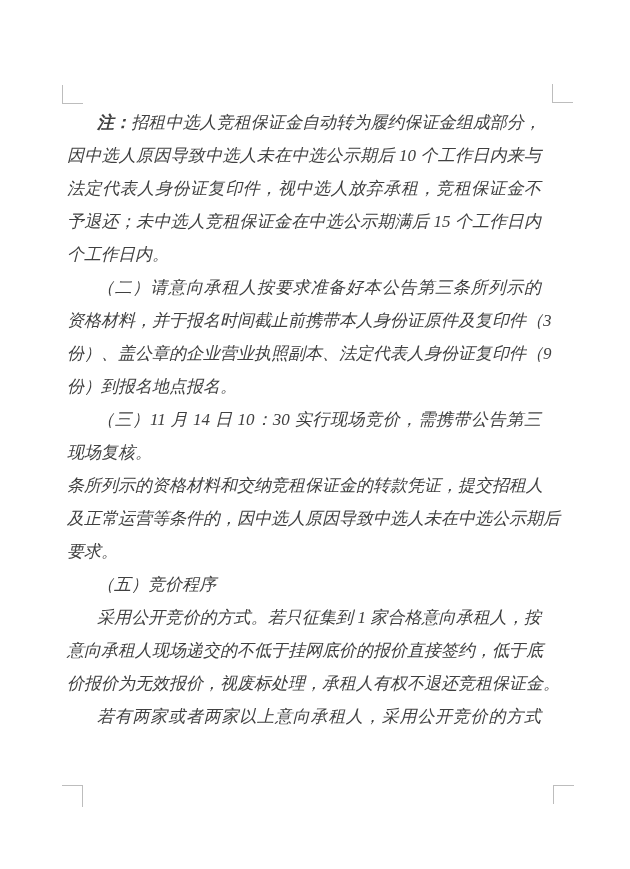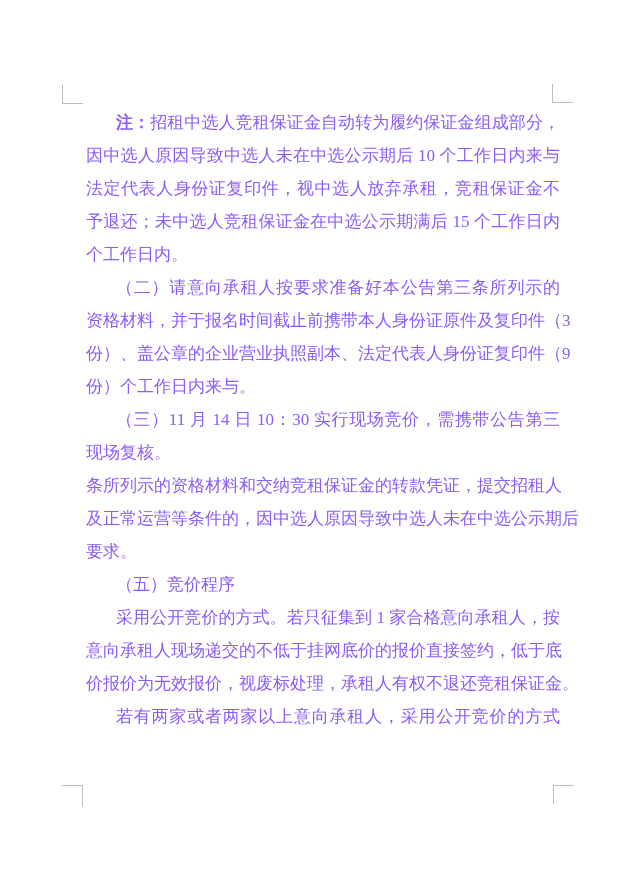--- a/index.html
+++ b/index.html
@@ -38,25 +38,26 @@
     height: 21px;
   }
   .crop.br {
     left: 553px; top: 785px;
     border-left: 1px solid #bdbdbd;
     border-top: 1px solid #bdbdbd;
   }
   
   .doc {
     position: absolute;
-    left: 86px;
+    left: 67px;
     top: 106px;
     width: 474px;
-    color: #8b5cf6;
+    color: #404040;
     font-size: 17px;
+    font-style: italic;
   }
   .para { margin: 0; padding: 0; }
   .line {
     height: 33px;
     line-height: 33px;
     white-space: nowrap;
     text-align: justify;
     text-align-last: justify;
     text-justify: inter-character;
     overflow: visible;
@@ -78,21 +79,21 @@
         <div class="line first"><b>注：</b>招租中选人竞租保证金自动转为履约保证金组成部分，</div>
         <div class="line">因中选人原因导致中选人未在中选公示期后 10 个工作日内来与</div>
         <div class="line">法定代表人身份证复印件，视中选人放弃承租，竞租保证金不</div>
         <div class="line">予退还；未中选人竞租保证金在中选公示期满后 15 个工作日内</div>
         <div class="line para-end">个工作日内。</div>
       </div>
       <div class="para">
         <div class="line first">（二）请意向承租人按要求准备好本公告第三条所列示的</div>
         <div class="line">资格材料，并于报名时间截止前携带本人身份证原件及复印件（3</div>
         <div class="line">份）、盖公章的企业营业执照副本、法定代表人身份证复印件（9</div>
-        <div class="line para-end">份）个工作日内来与。</div>
+        <div class="line para-end">份）到报名地点报名。</div>
       </div>
       <div class="para">
         <div class="line first">（三）11 月 14 日 10：30 实行现场竞价，需携带公告第三</div>
         <div class="line para-end">现场复核。</div>
         <div class="line">条所列示的资格材料和交纳竞租保证金的转款凭证，提交招租人</div>
       </div>
       <div class="para">
         <div class="line">及正常运营等条件的，因中选人原因导致中选人未在中选公示期后</div>
         <div class="line para-end">要求。</div>
       </div>

